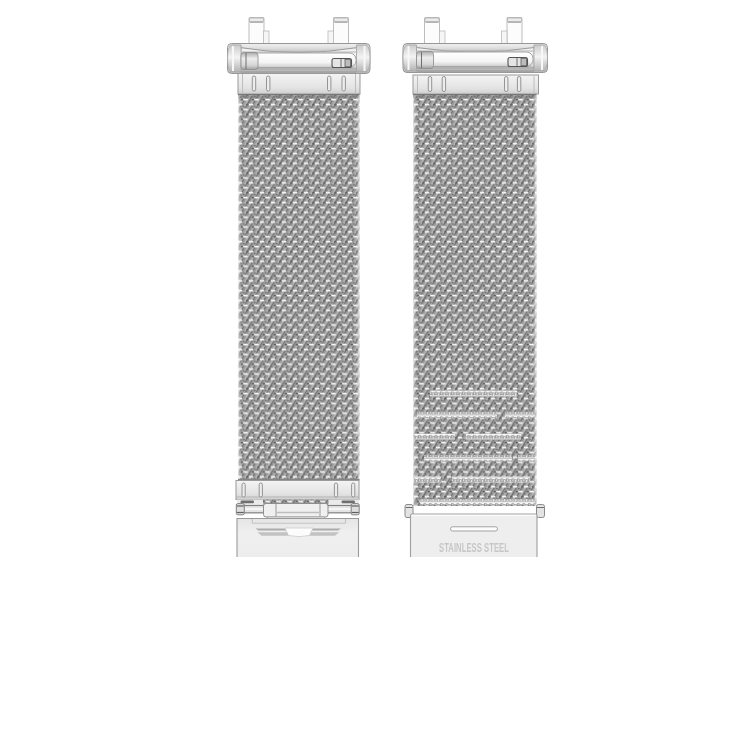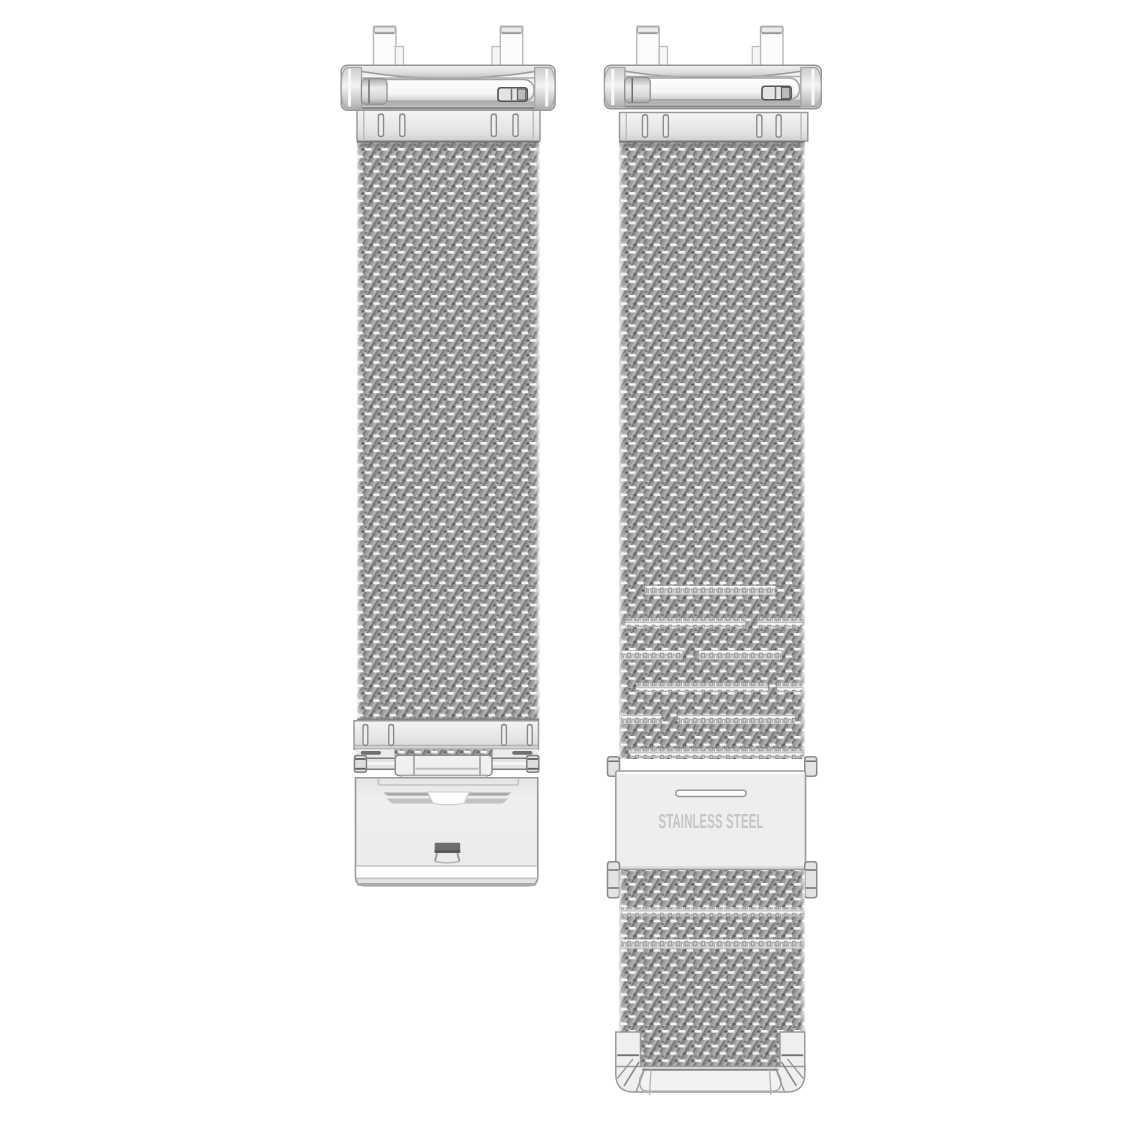--- a/index.html
+++ b/index.html
@@ -1,16 +1,16 @@
 <!DOCTYPE html>
 <html><head>
 <meta charset="utf-8">
 <style>
   html,body{margin:0;padding:0;background:#ffffff;}
-  #stage{width:750px;height:750px;position:relative;background:#0f766e;overflow:hidden;}
+  #stage{width:750px;height:557px;position:relative;background:#fca5a5;overflow:hidden;}
   svg{display:block;}
   text{font-family:"Liberation Sans",sans-serif;}
 </style>
 </head>
 <body>
 <div id="stage">
 <svg width="750" height="750" viewBox="0 0 750 750" xmlns="http://www.w3.org/2000/svg">
 <defs>
   <pattern id="mesh" width="11" height="9.8" patternUnits="userSpaceOnUse">
     <rect width="11" height="9.8" fill="#999999"></rect>

